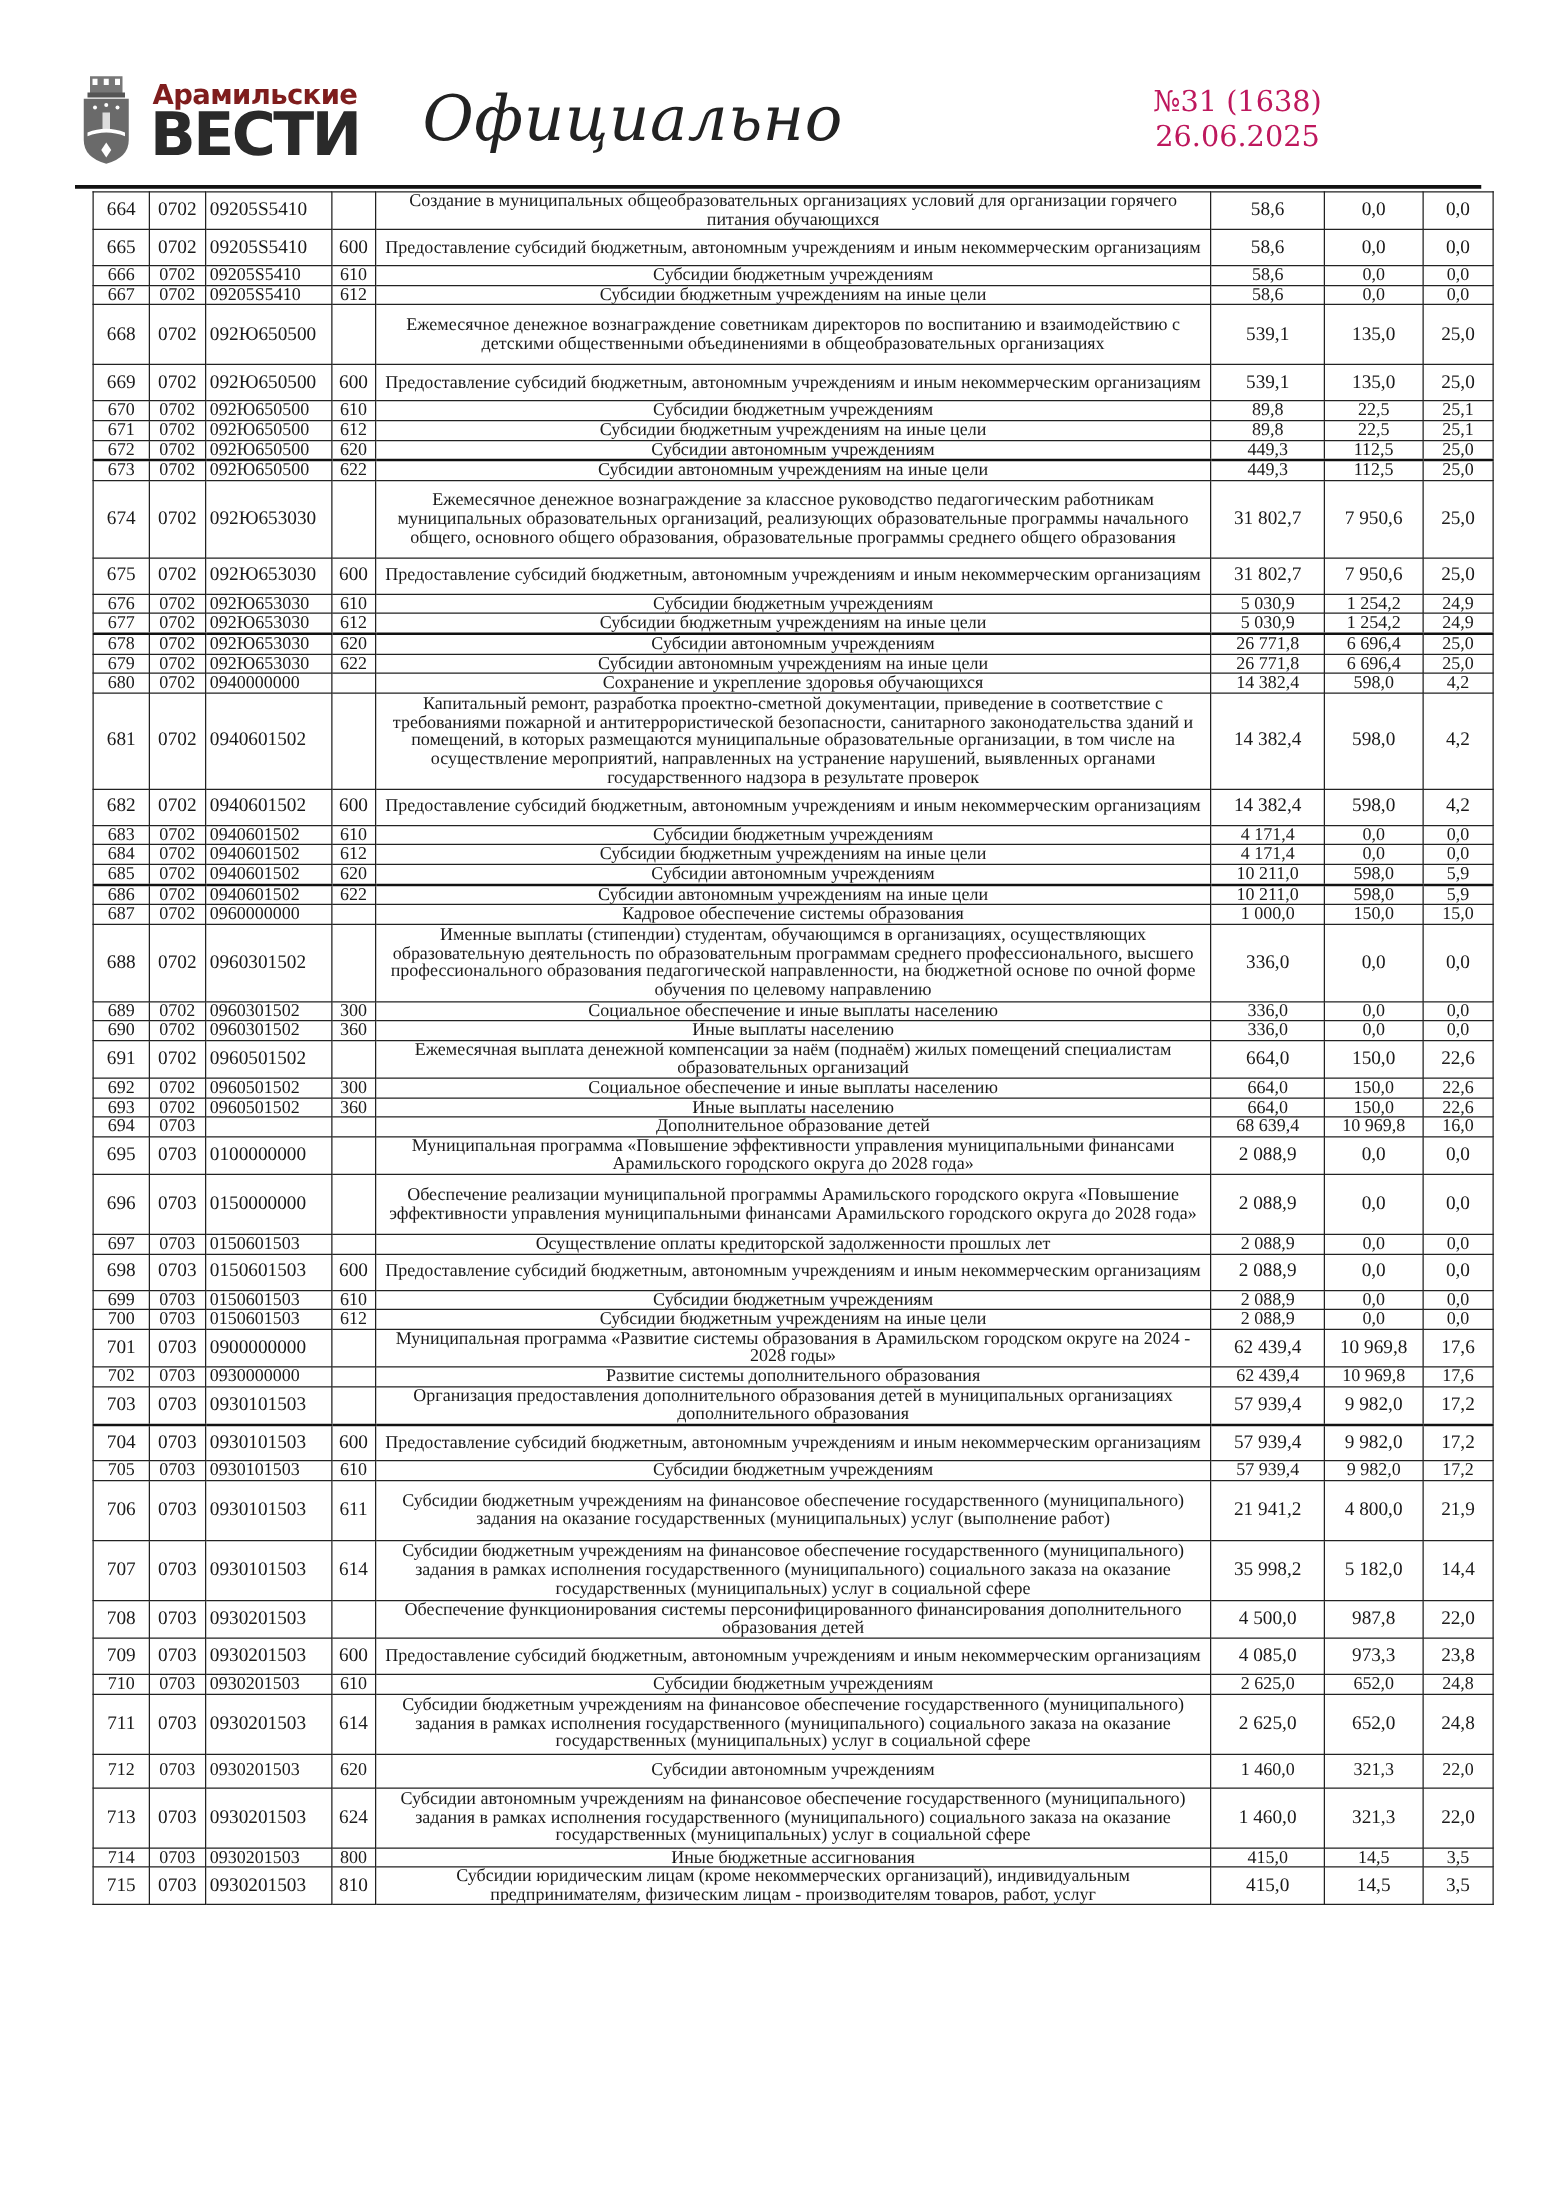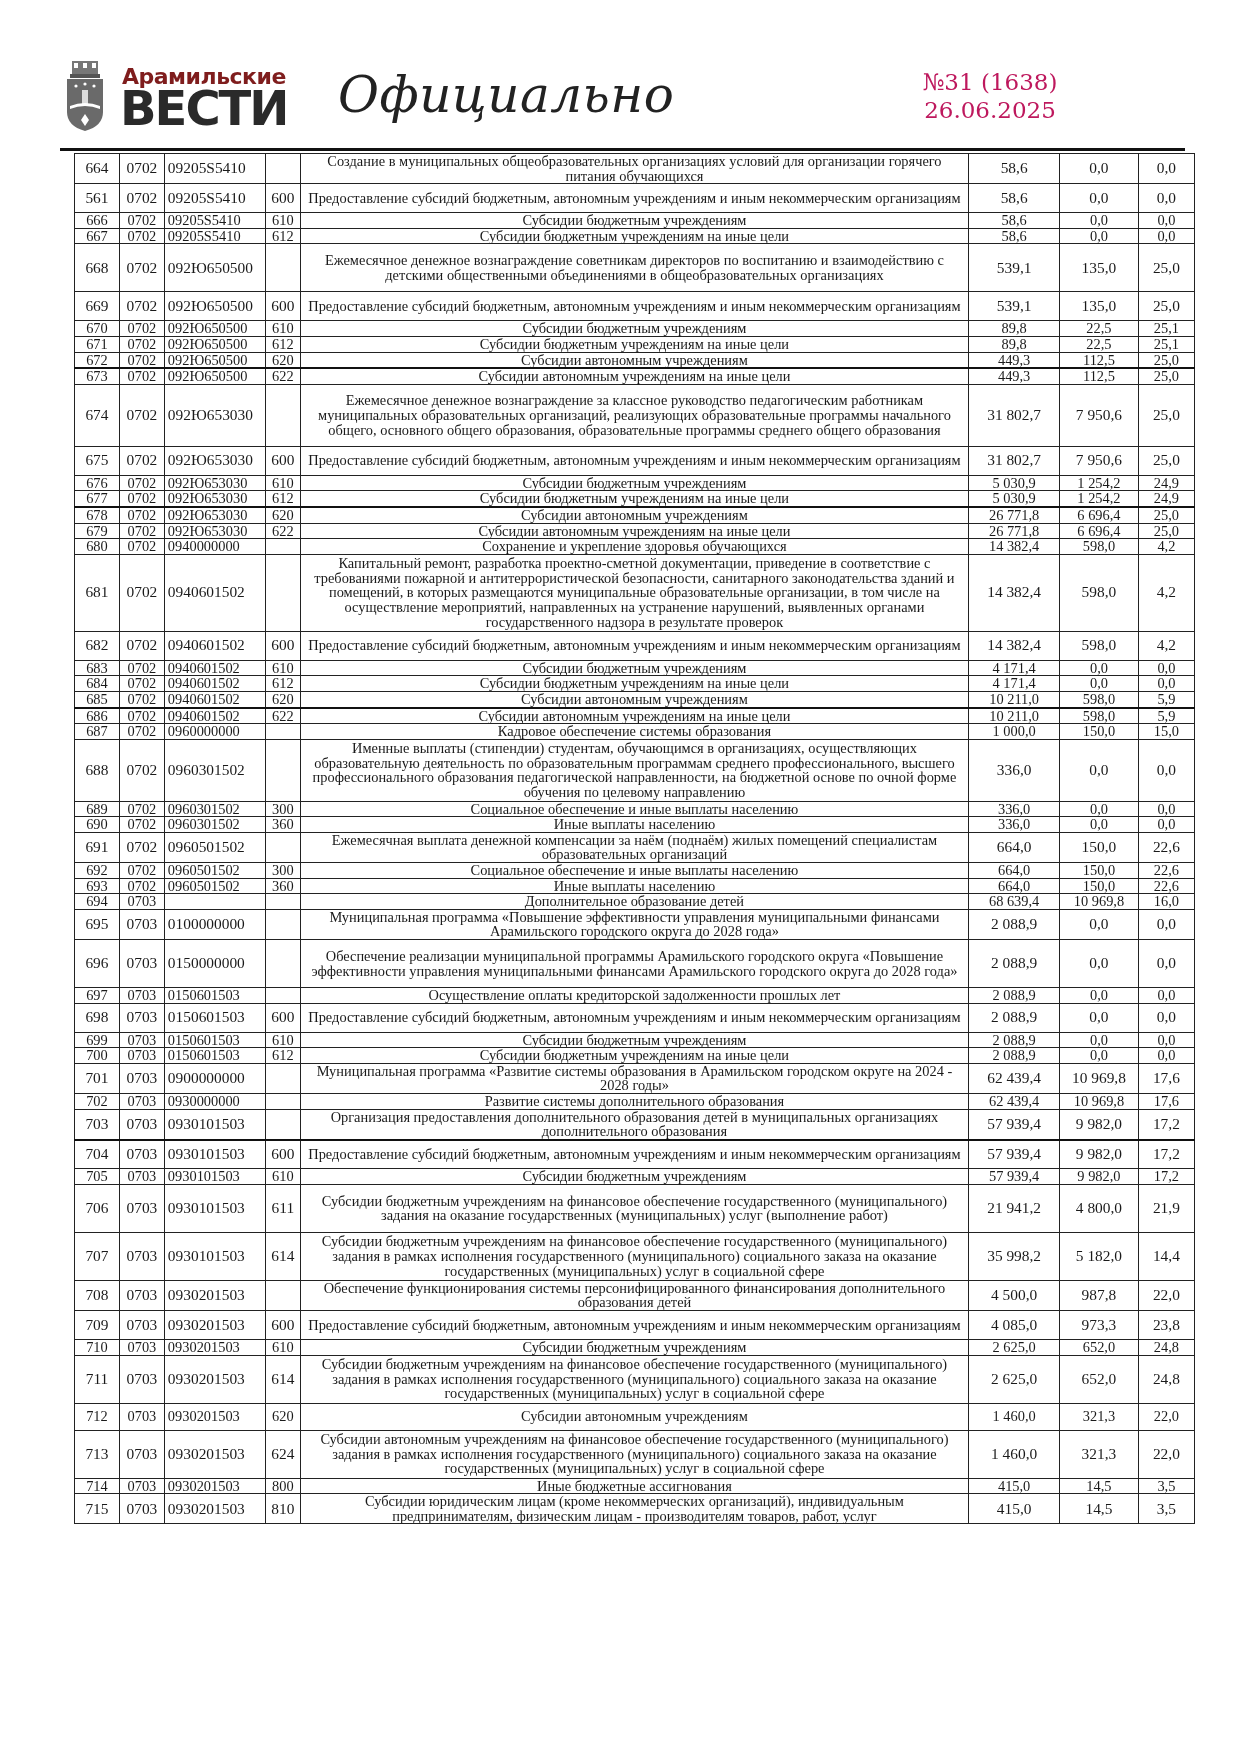--- a/index.html
+++ b/index.html
@@ -73,21 +73,21 @@
         <td class="c">664</td>
         <td class="c">0702</td>
         <td class="l">09205S5410</td>
         <td class="c"></td>
         <td class="desc">Создание в муниципальных общеобразовательных организациях условий для организации горячего питания обучающихся</td>
         <td class="num">58,6</td>
         <td class="num">0,0</td>
         <td class="num">0,0</td>
       </tr>
       <tr class="multi" style="height: 29px;">
-        <td class="c">561</td>
+        <td class="c">665</td>
         <td class="c">0702</td>
         <td class="l">09205S5410</td>
         <td class="c">600</td>
         <td class="desc">Предоставление субсидий бюджетным, автономным учреждениям и иным некоммерческим организациям</td>
         <td class="num">58,6</td>
         <td class="num">0,0</td>
         <td class="num">0,0</td>
       </tr>
       <tr style="height: 15.4px;">
         <td class="c">666</td>

